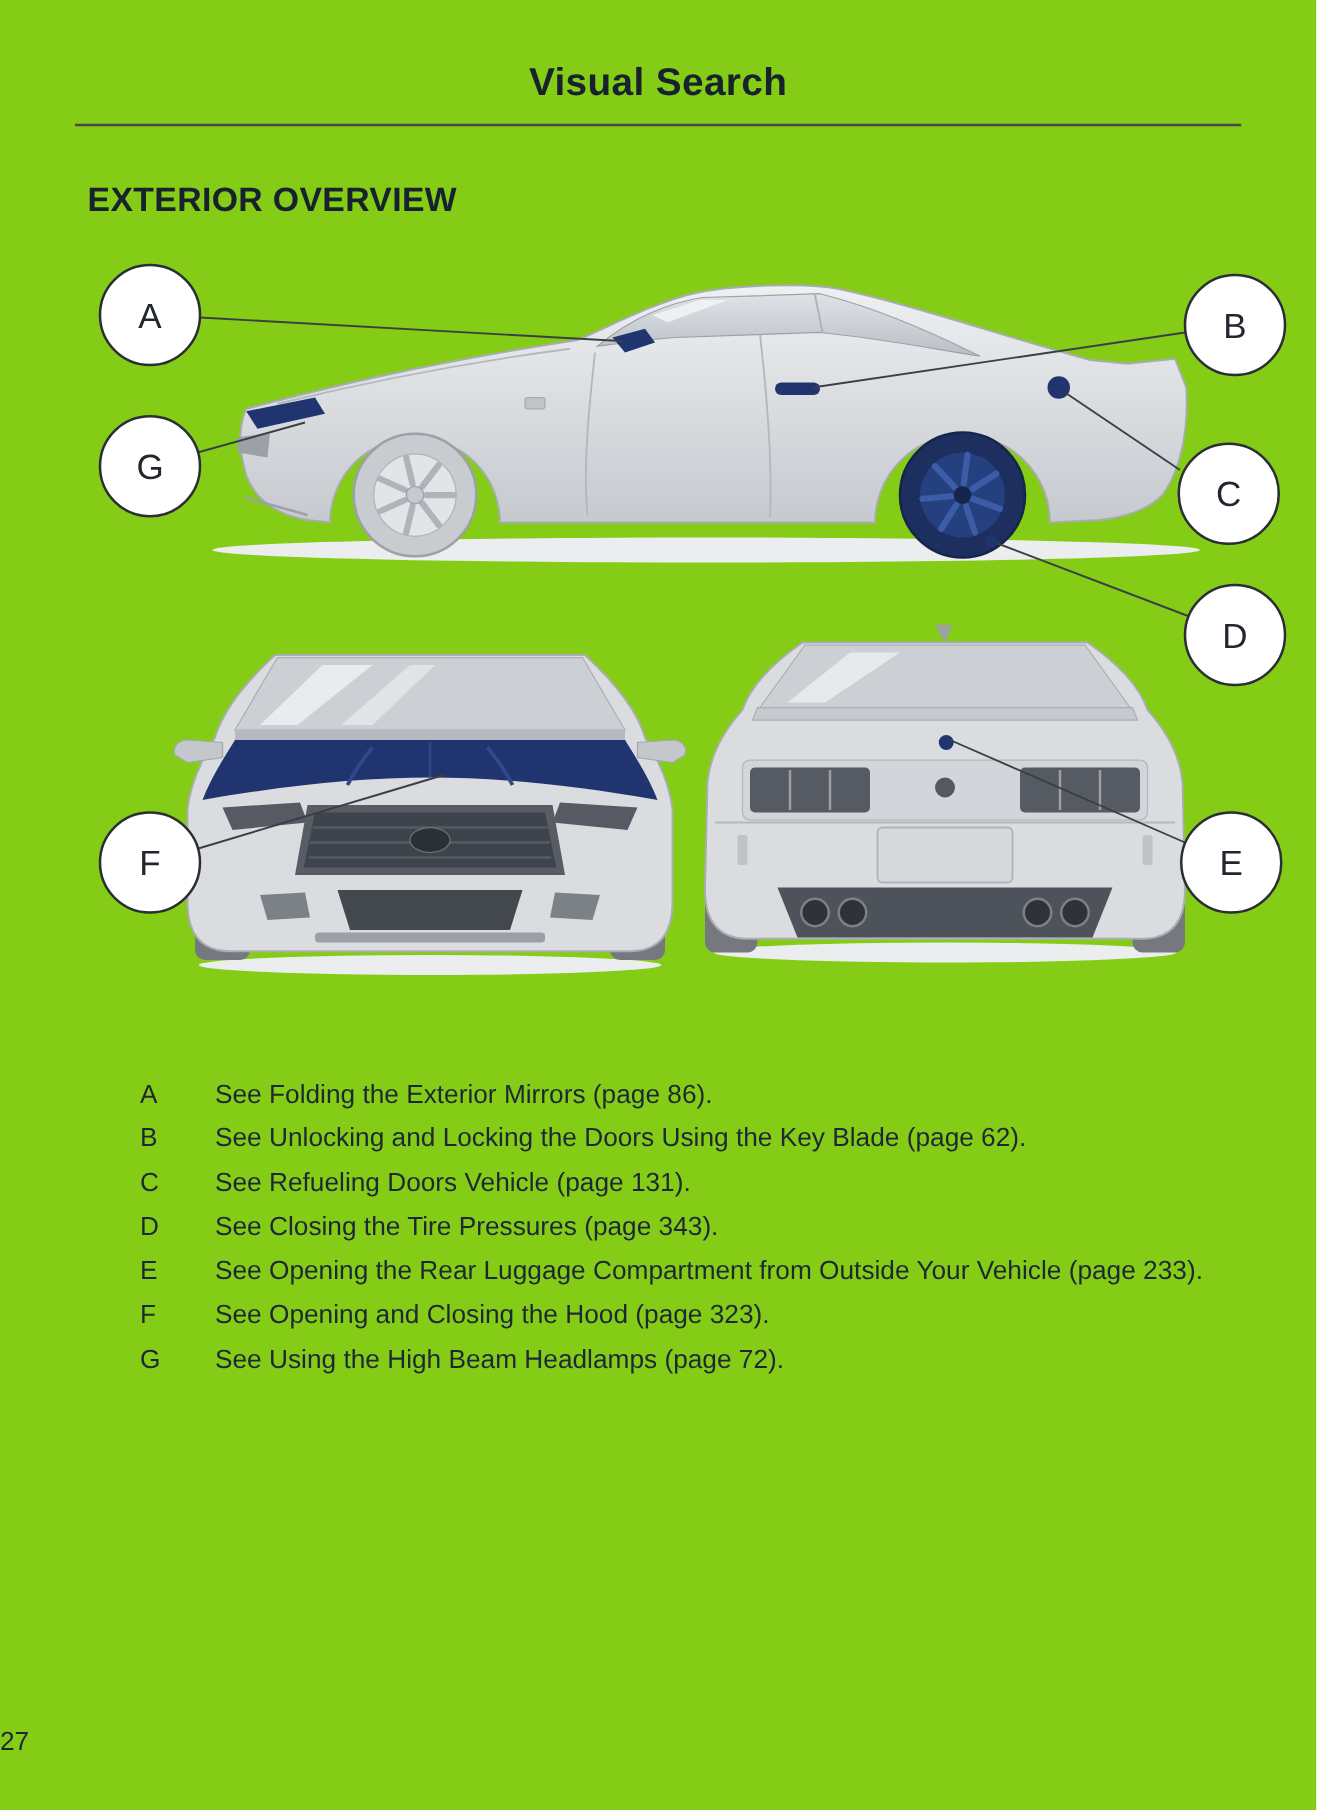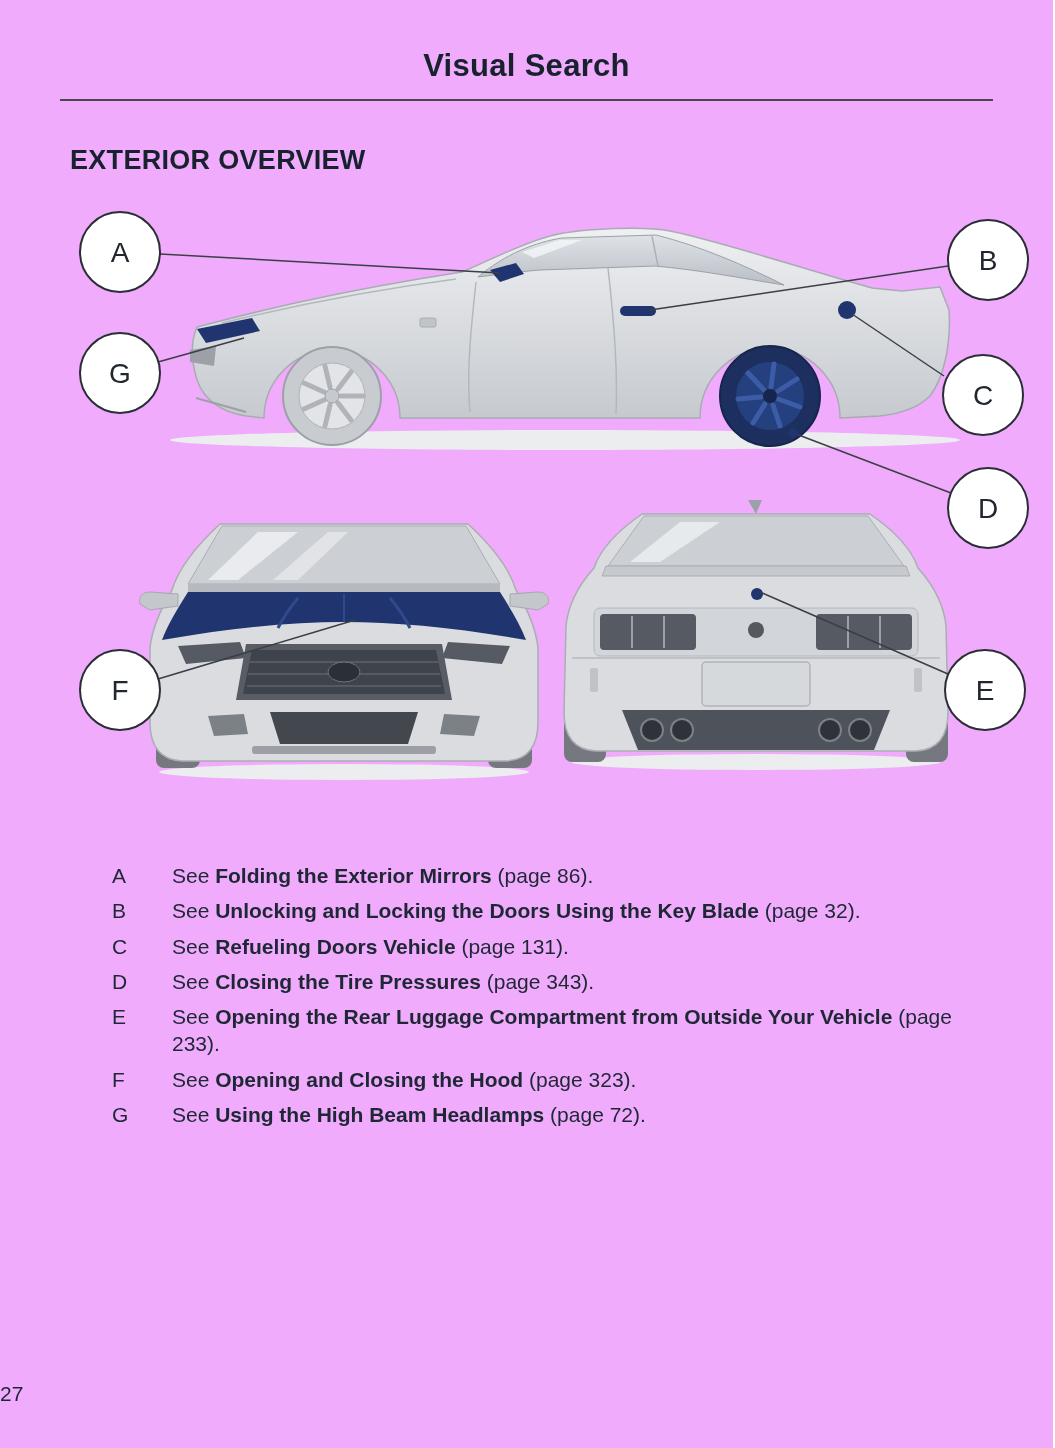--- a/index.html
+++ b/index.html
@@ -1,19 +1,19 @@
 <!DOCTYPE html>
 <html><head>
 <meta charset="utf-8">
 <style>
   html,body { margin:0; padding:0; background:#ffffff; }
   .page {
     position:relative;
     width:1053px; height:1448px;
-    background:#f0abfc;
+    background:#84cc16;
     font-family:"Liberation Sans", sans-serif;
     color:#1e2734;
     overflow:hidden;
   }
   .header h1 {
     margin:0; padding-top:48px;
     text-align:center;
     font-size:31px; font-weight:bold;
     letter-spacing:.3px;
     color:#18222e;
@@ -27,21 +27,21 @@
     margin:44px 15px 0 70px;
     font-size:27px; font-weight:bold;
     letter-spacing:.3px;
     color:#18222e;
   }
   svg.diagram { display:block; margin-top:14px; }
   .legend { margin:22px 0 0 112px; font-size:21px; color:#1e2734; }
   .legend-row { display:flex; margin-bottom:8px; }
   .legend-letter { flex:0 0 60px; width:60px; line-height:1.3; }
   .legend-text { max-width:800px; line-height:1.3; }
-  .legend-text b { font-weight:bold; }
+  .legend-text b { font-weight:normal; }
   .footer {
     position:absolute; left:0; right:0; bottom:42px;
     text-align:left; font-size:21px; color:#1e2734;
   }
 </style>
 </head>
 <body>
 
 <div class="page">
 
@@ -236,21 +236,21 @@
     </g>
   </svg>
 
   <div class="legend">
     <div class="legend-row">
       <span class="legend-letter">A</span>
       <span class="legend-text"><span>See </span><b>Folding the Exterior Mirrors</b><span> (page 86).</span></span>
     </div>
     <div class="legend-row">
       <span class="legend-letter">B</span>
-      <span class="legend-text"><span>See </span><b>Unlocking and Locking the Doors Using the Key Blade</b><span> (page 32).</span></span>
+      <span class="legend-text"><span>See </span><b>Unlocking and Locking the Doors Using the Key Blade</b><span> (page 62).</span></span>
     </div>
     <div class="legend-row">
       <span class="legend-letter">C</span>
       <span class="legend-text"><span>See </span><b>Refueling Doors Vehicle</b><span> (page 131).</span></span>
     </div>
     <div class="legend-row">
       <span class="legend-letter">D</span>
       <span class="legend-text"><span>See </span><b>Closing the Tire Pressures</b><span> (page 343).</span></span>
     </div>
     <div class="legend-row">

